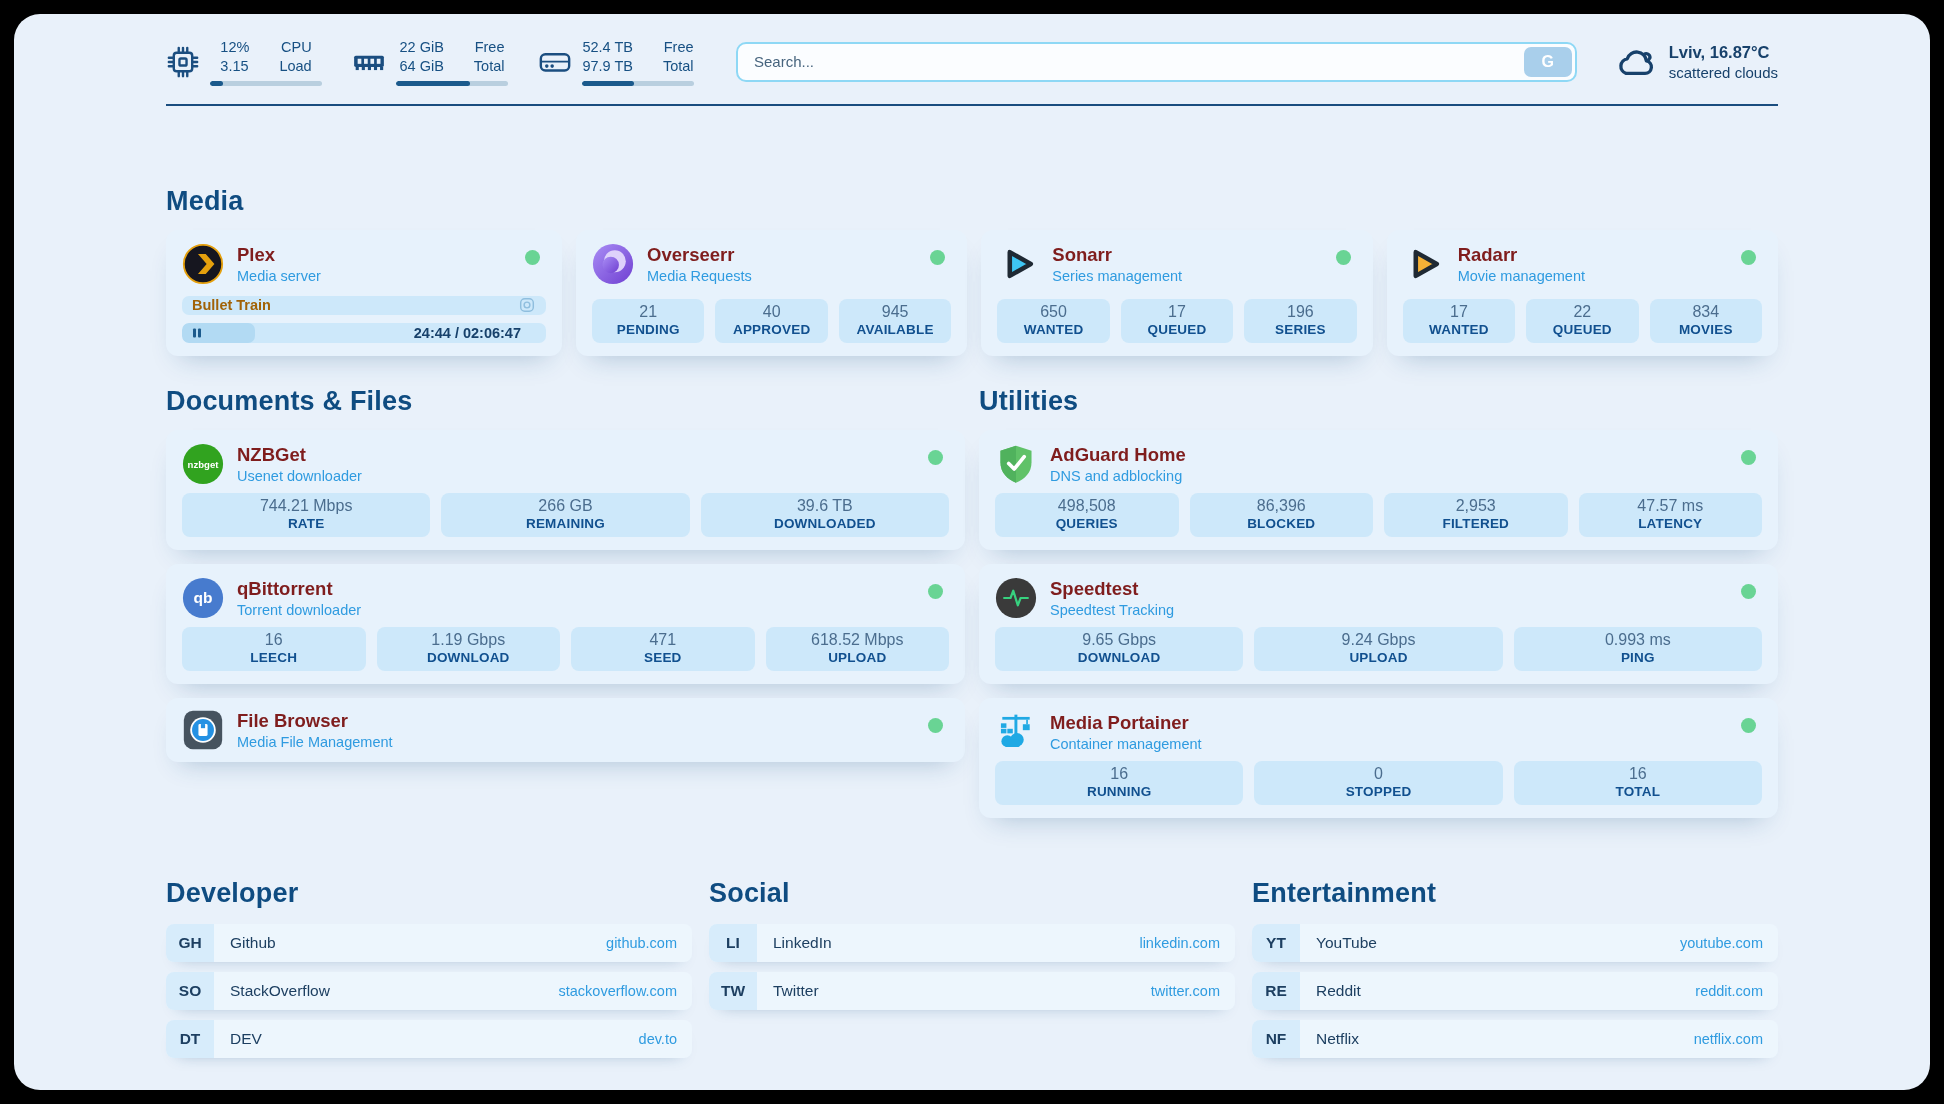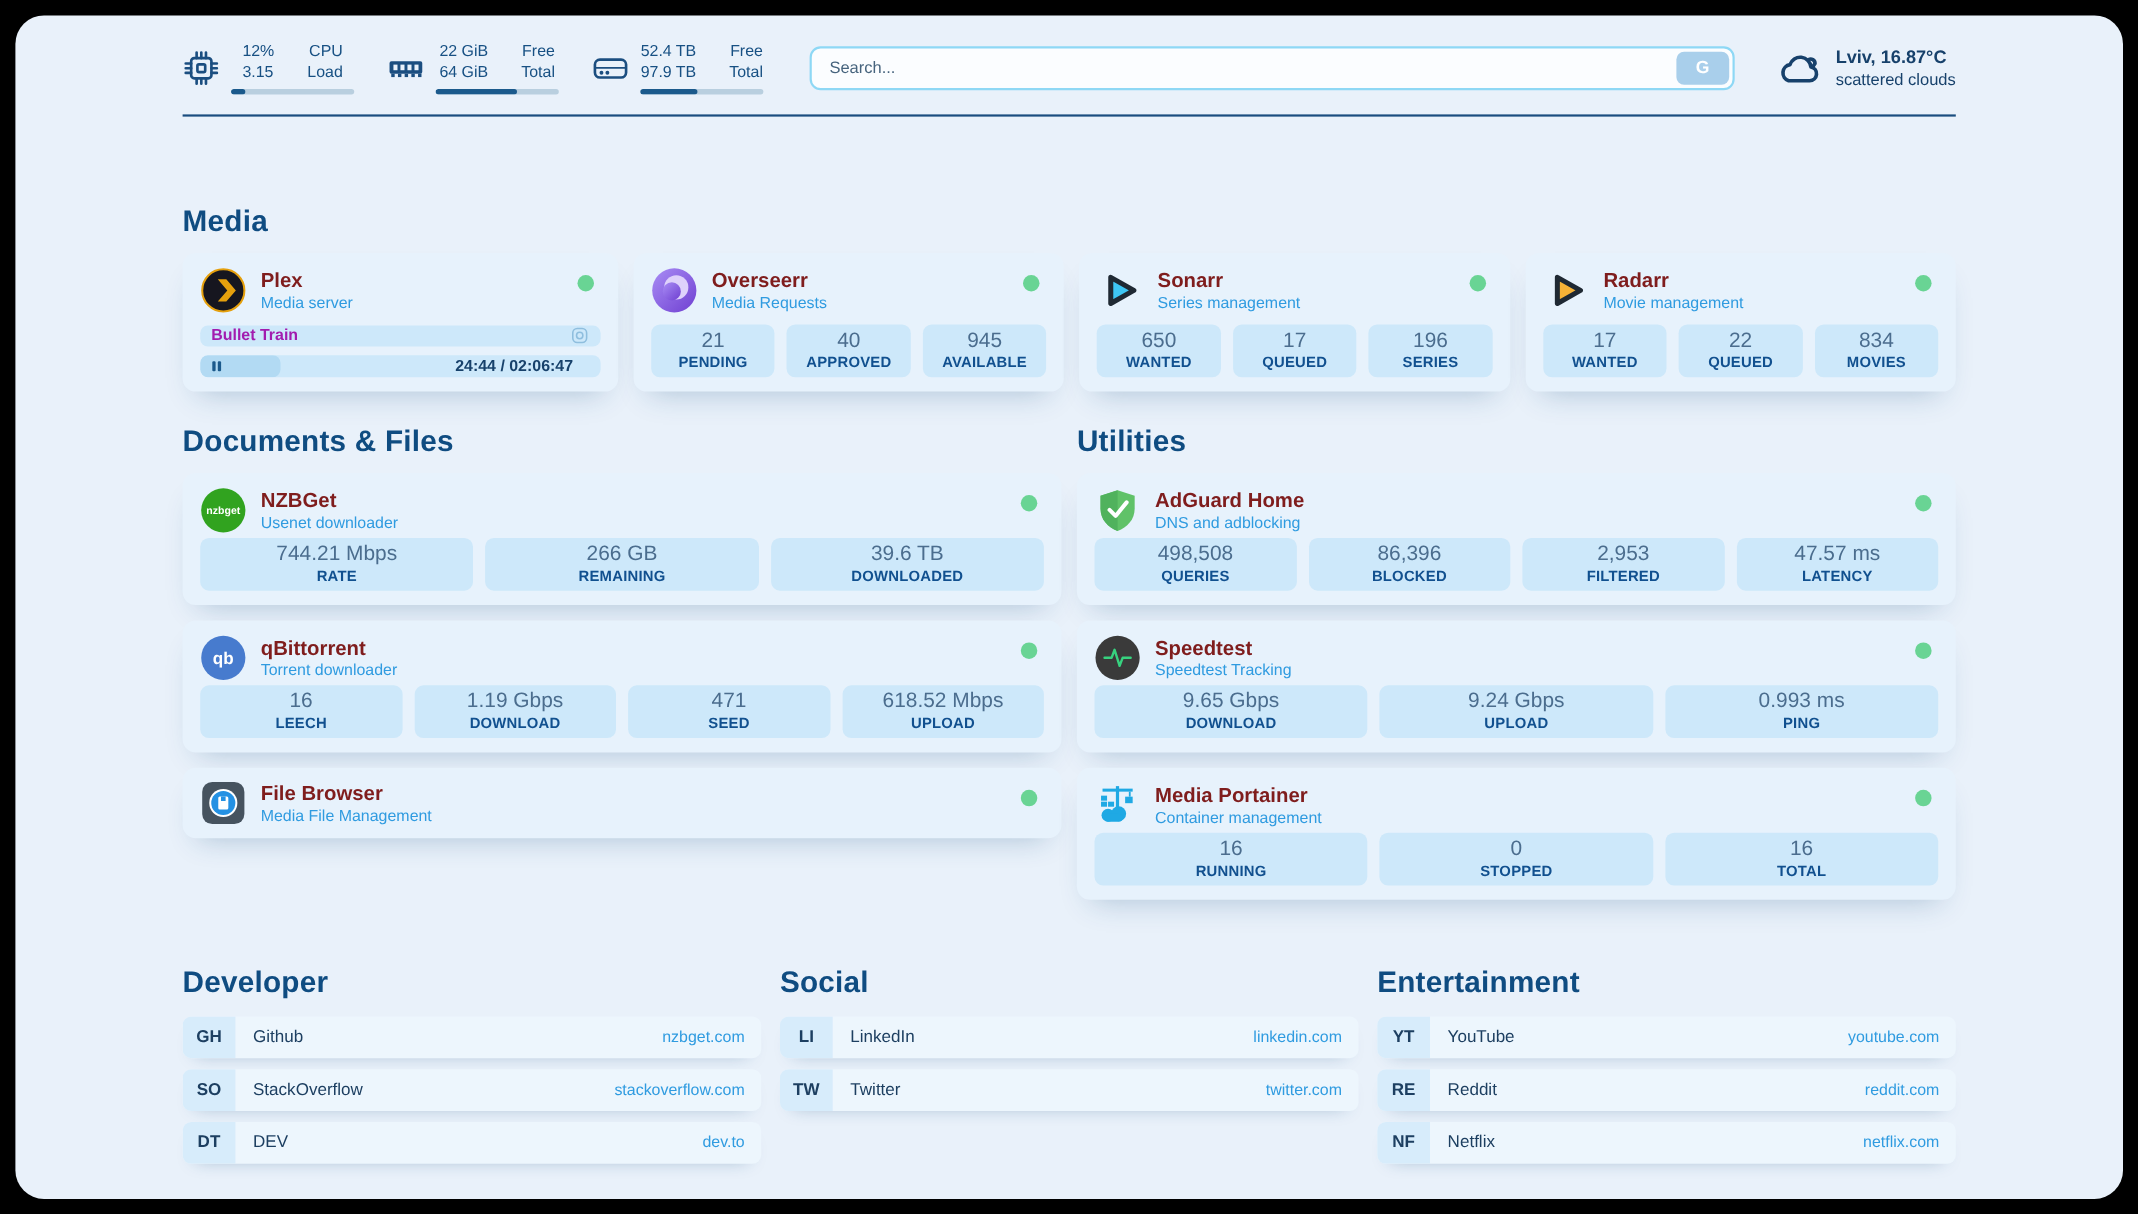--- a/index.html
+++ b/index.html
@@ -43,25 +43,25 @@
 
   .card { position:relative; background:#e7f2fc; border-radius:12px; padding:13px 16px;
           box-shadow:0 14px 26px -14px rgba(23,78,128,.30); display:flex; flex-direction:column; height:126px; cursor:pointer; }
   .status-dot { position:absolute; top:20px; right:22px; width:15px; height:15px; border-radius:50%; background:#69d494; }
   .app-head { display:flex; align-items:center; gap:13px; }
   .app-icon { width:42px; height:42px; flex:0 0 auto; }
   .app-name { font-size:18.5px; font-weight:600; color:#7f1d1d; }
   .app-desc { font-size:14.5px; color:#2f9be0; margin-top:2px; }
   .stat-row { display:flex; gap:11px; margin-top:auto; }
   .stat-box { flex:1; background:#cde8fa; border-radius:8px; text-align:center; padding:4px 2px 6px; }
-  .stat-value { font-size:19px; color:#4b6d8e; }
+  .stat-value { font-size:16px; color:#4b6d8e; }
   .stat-label { font-size:13.5px; font-weight:700; color:#11508f; margin-top:1px; letter-spacing:.2px; }
 
   .np-row { margin-top:11px; height:25px; background:#cde8fa; border-radius:7px; display:flex; align-items:center; padding:0 10px; }
-  .np-title { font-size:14.5px; font-weight:600; color:#a21caf; }
+  .np-title { font-size:14.5px; font-weight:600; color:#a16207; }
   .np-icon { margin-left:auto; width:18px; height:18px; cursor:pointer; }
   .progress-row { margin-top:8px; height:25px; background:#cde8fa; border-radius:7px; position:relative; overflow:hidden; }
   .progress-fill { position:absolute; left:0; top:0; bottom:0; width:0; background:#b2daf3; border-radius:7px;
                    display:flex; align-items:center; padding-left:9px; }
   .pause-icon { width:12px; height:12px; display:block; }
   .progress-time { position:absolute; right:25px; top:50%; transform:translateY(-50%); font-size:14.5px; font-weight:700; color:#17416b; }
 
   .two-col { display:grid; grid-template-columns:1fr 1fr; gap:0 14px; margin-top:30px; align-items:start; }
   .col .section-title { margin-bottom:13px; }
   .col .card { margin-bottom:14px; height:120px; }
@@ -519,21 +519,21 @@
         </div>
       </div>
     </div>
 
     <div class="bookmarks">
       <div class="bm-col">
         <h2 class="section-title bm-title">Developer</h2>
         <div class="bm-row">
           <span class="bm-abbr">GH</span>
           <span class="bm-name">Github</span>
-          <span class="bm-url">nzbget.com</span>
+          <span class="bm-url">github.com</span>
         </div>
         <div class="bm-row">
           <span class="bm-abbr">SO</span>
           <span class="bm-name">StackOverflow</span>
           <span class="bm-url">stackoverflow.com</span>
         </div>
         <div class="bm-row">
           <span class="bm-abbr">DT</span>
           <span class="bm-name">DEV</span>
           <span class="bm-url">dev.to</span>

